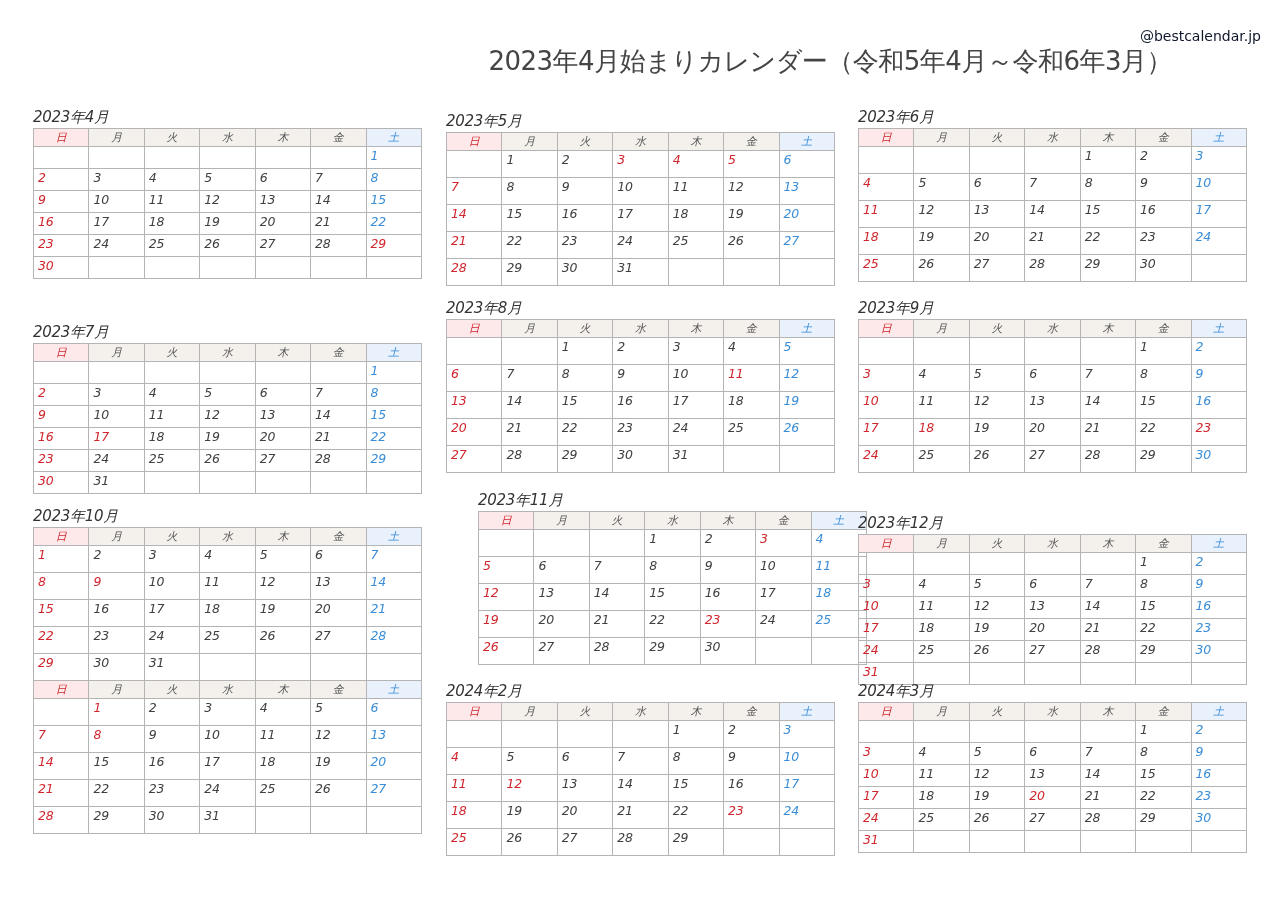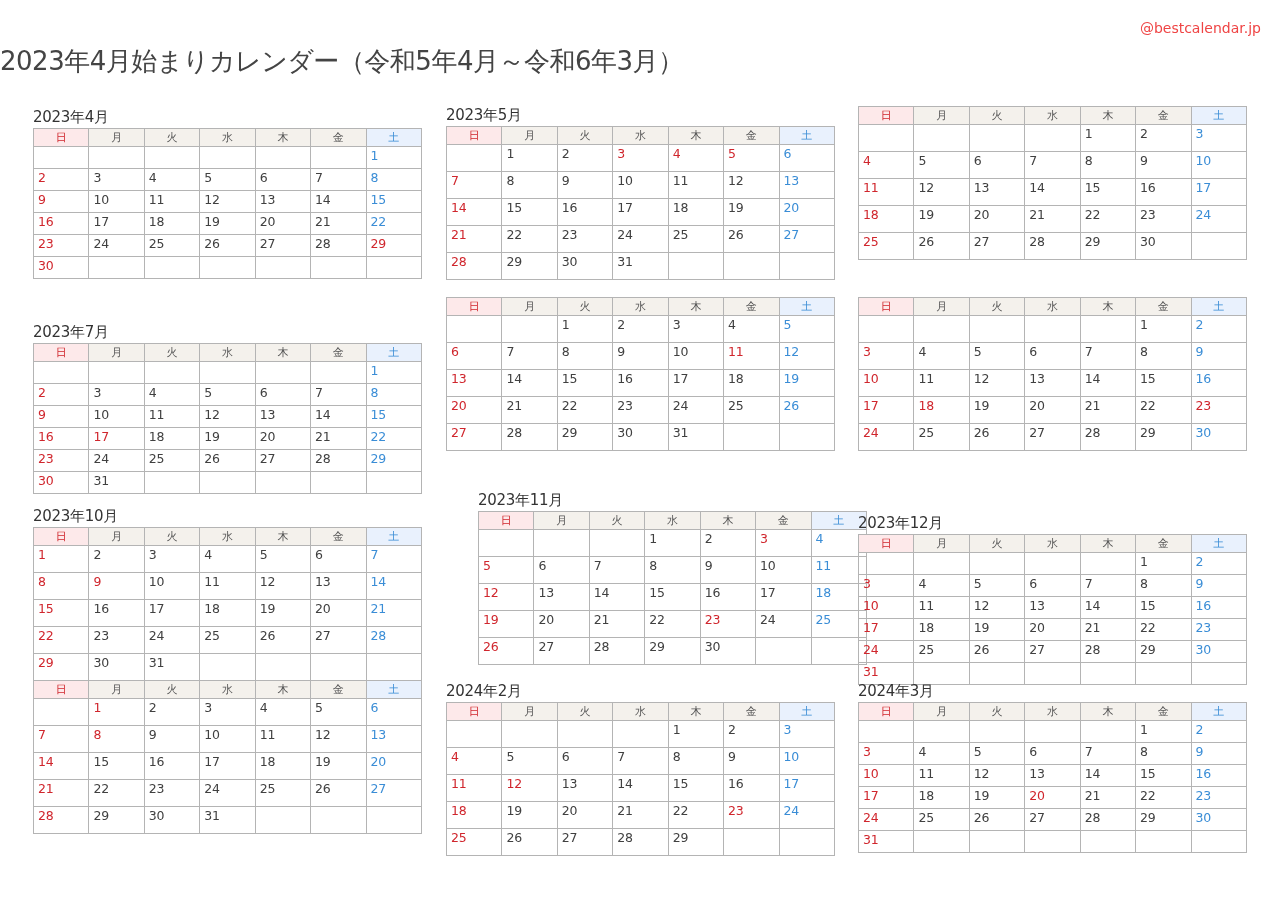--- a/index.html
+++ b/index.html
@@ -3,28 +3,28 @@
 <meta charset="utf-8">
 <style>
   html, body { margin: 0; padding: 0; background: #ffffff; }
   body {
     width: 1280px; height: 906px; position: relative; overflow: hidden;
     font-family: "DejaVu Sans", "Liberation Sans", sans-serif;
     color: #404040;
   }
   .page-title {
     position: absolute; left: 0; top: 44px; width: 1172px;
-    text-align: left; font-size: 26px; color: #444444; letter-spacing: -0.5px;
+    text-align: right; font-size: 26px; color: #444444; letter-spacing: -0.5px;
   }
   .watermark {
-    position: absolute; right: 19px; top: 20px;
-    font-size: 14px; color: #ef4444;
+    position: absolute; right: 19px; top: 28px;
+    font-size: 14px; color: #0f172a;
   }
   .month {
-    position: absolute; width: 389px;
+    position: absolute; width: 389px; font-style: italic;
   }
   .month-title {
     font-size: 15px; color: #333333; height: 22px; line-height: 22px;
     letter-spacing: -0.3px;
   }
   table.cal {
     border-collapse: collapse; width: 389px; table-layout: fixed;
   }
   table.cal th, table.cal td {
     border: 1px solid #b4b4b4;
@@ -116,21 +116,21 @@
             <td></td>
             <td></td>
             <td></td>
             <td></td>
             <td></td>
             <td></td>
           </tr>
         </tbody>
       </table>
     </div>
-    <div class="month" style="left: 446px; top: 104px;">
+    <div class="month" style="left: 446px; top: 110px;">
       <div class="month-title">2023年5月</div>
       <table class="cal rows5">
         <thead>
           <tr>
             <th class="sun">日</th>
             <th>月</th>
             <th>火</th>
             <th>水</th>
             <th>木</th>
             <th>金</th>
@@ -180,20 +180,21 @@
             <td>30</td>
             <td>31</td>
             <td></td>
             <td></td>
             <td></td>
           </tr>
         </tbody>
       </table>
     </div>
     <div class="month" style="left: 858px; top: 106px;">
+      <div class="month-title">2023年6月</div>
       <table class="cal rows5">
         <thead>
           <tr>
             <th class="sun">日</th>
             <th>月</th>
             <th>火</th>
             <th>水</th>
             <th>木</th>
             <th>金</th>
             <th class="sat">土</th>
@@ -314,20 +315,21 @@
             <td></td>
             <td></td>
             <td></td>
             <td></td>
             <td></td>
           </tr>
         </tbody>
       </table>
     </div>
     <div class="month" style="left: 446px; top: 297px;">
+      <div class="month-title">2023年8月</div>
       <table class="cal rows5">
         <thead>
           <tr>
             <th class="sun">日</th>
             <th>月</th>
             <th>火</th>
             <th>水</th>
             <th>木</th>
             <th>金</th>
             <th class="sat">土</th>
@@ -376,20 +378,21 @@
             <td>29</td>
             <td>30</td>
             <td>31</td>
             <td></td>
             <td></td>
           </tr>
         </tbody>
       </table>
     </div>
     <div class="month" style="left: 858px; top: 297px;">
+      <div class="month-title">2023年9月</div>
       <table class="cal rows5">
         <thead>
           <tr>
             <th class="sun">日</th>
             <th>月</th>
             <th>火</th>
             <th>水</th>
             <th>木</th>
             <th>金</th>
             <th class="sat">土</th>

